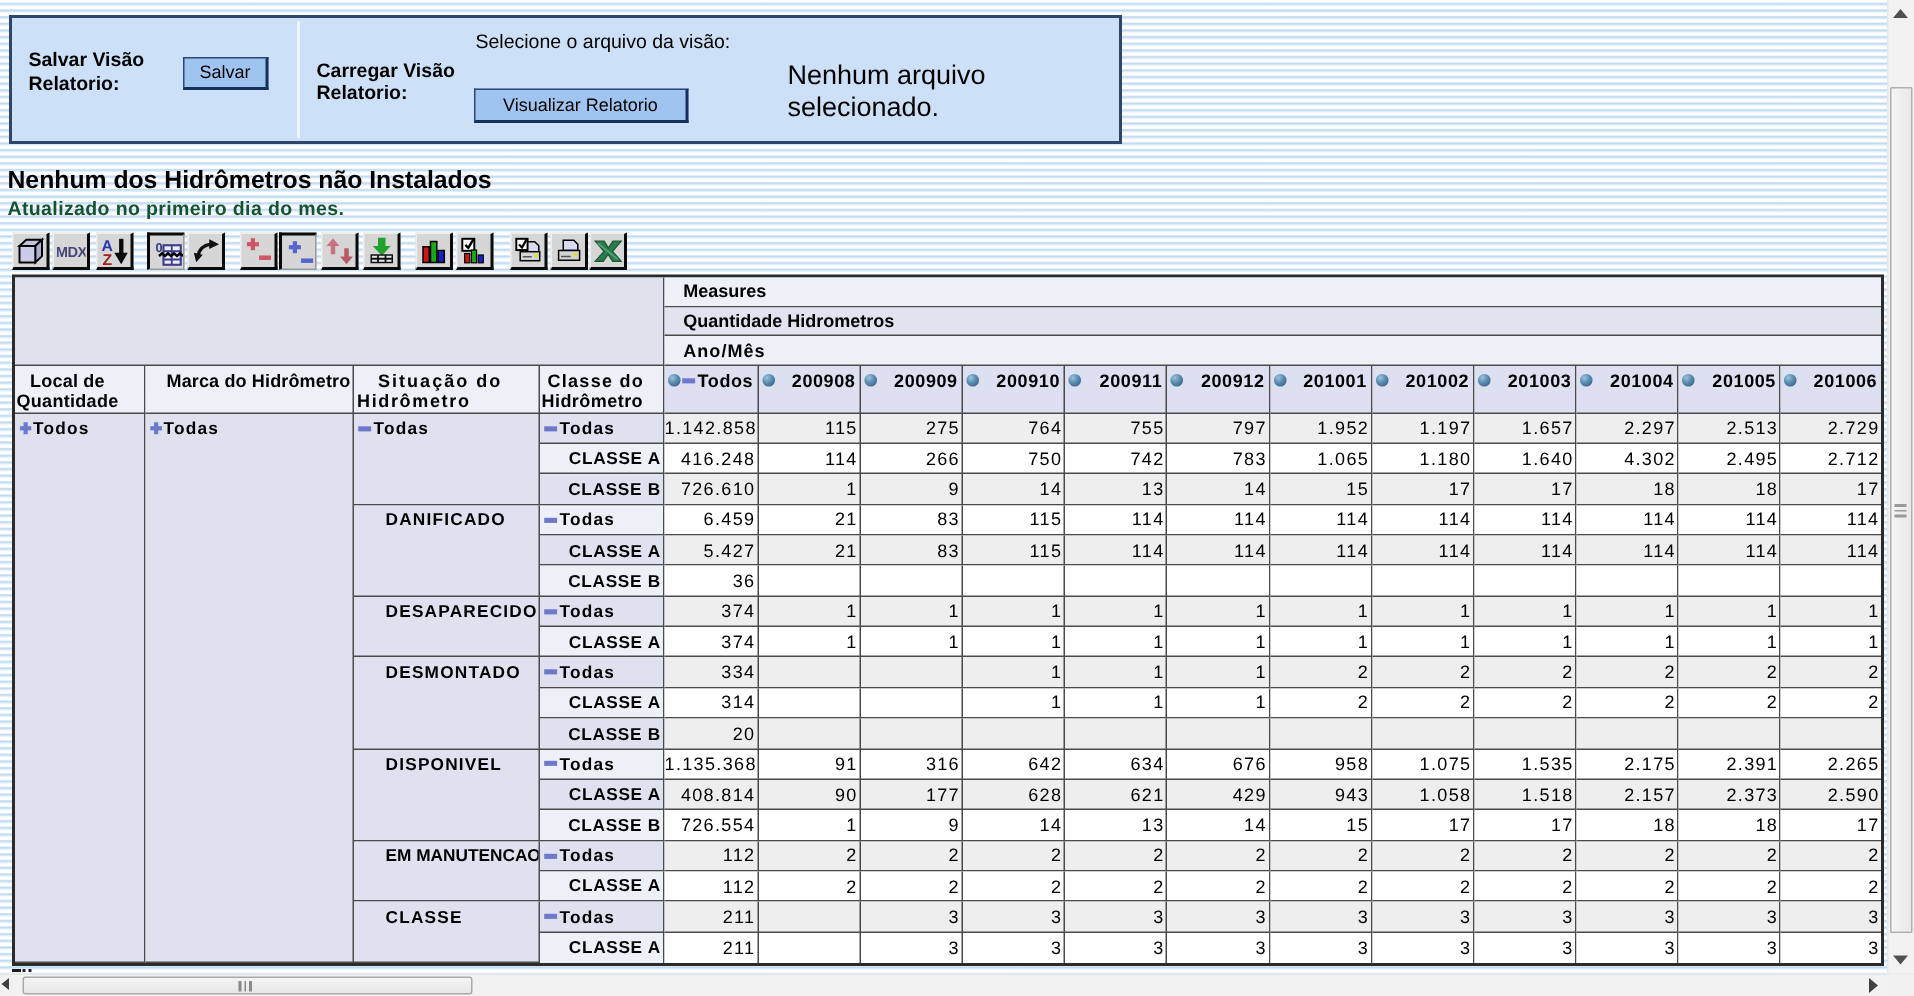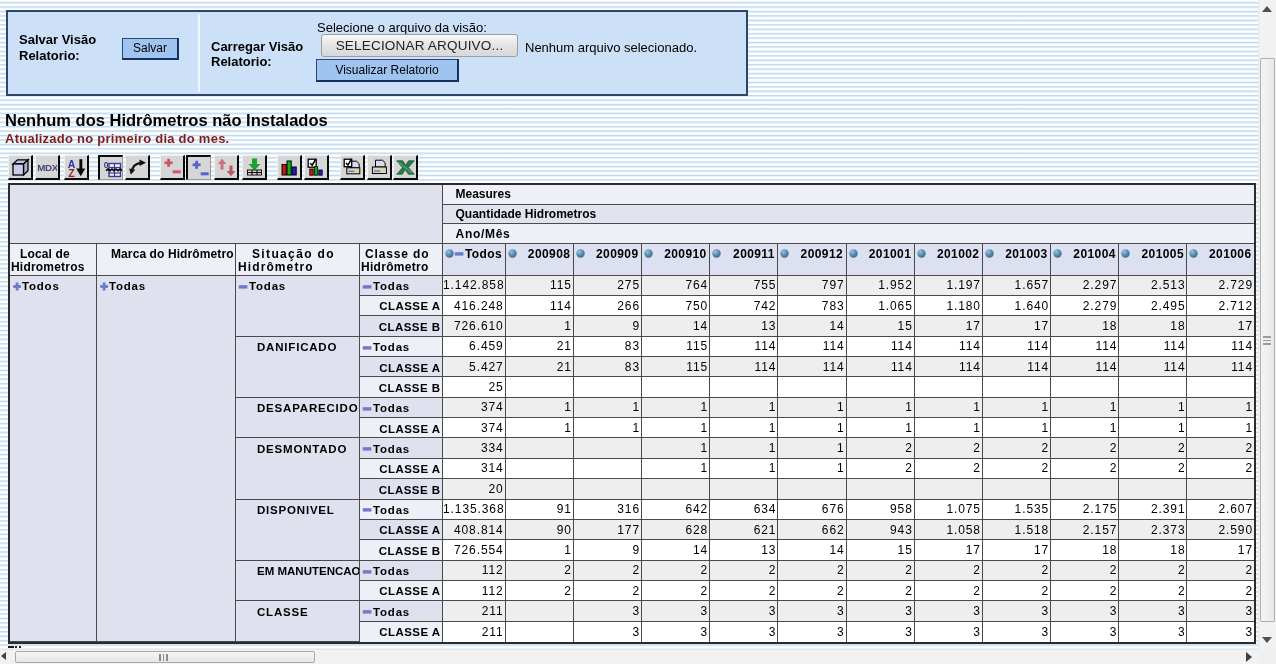--- a/index.html
+++ b/index.html
@@ -12,24 +12,24 @@
 #panel .lbl{position:absolute;font-weight:bold;font-size:13px;line-height:15.5px;color:#000;}
 .btnblue{position:absolute;box-sizing:border-box;background:#9fc4f0;text-align:center;
  border-top:1px solid #2a4775;border-left:1px solid #2a4775;
  border-right:2px solid #16305e;border-bottom:2px solid #16305e;
  font-size:12px;color:#000;}
 #divider{position:absolute;left:190px;top:2px;width:2px;height:78px;background:#eef6fd;}
 #filelbl{position:absolute;left:309px;top:8px;font-size:13px;color:#000;}
 #filebtn{position:absolute;left:313px;top:22px;width:197px;height:23px;box-sizing:border-box;
  border:1px solid #9d9d9d;border-radius:3px;background:linear-gradient(#f8f8f8,#e5e5e5 45%,#d8d8d8);
  font-size:13.5px;color:#222;text-align:center;line-height:21px;letter-spacing:0.2px;}
-#nofile{position:absolute;left:517px;top:28px;font-size:13px;color:#000;}
+#nofile{position:absolute;left:517px;top:28px;font-size:18px;color:#000;}
 
 #title{left:5px;top:111px;font-size:16.5px;font-weight:bold;color:#000;}
-#subtitle{left:5px;top:131px;letter-spacing:0.25px;font-size:13px;font-weight:bold;color:#7f1d1d;}
+#subtitle{left:5px;top:131px;letter-spacing:0.25px;font-size:13px;font-weight:bold;color:#14532d;}
 
 .tb{position:absolute;top:155px;width:25px;height:25px;box-sizing:border-box;background:#d6d6d6;
  border-top:1px solid #efefef;border-left:1px solid #efefef;
  border-right:2px solid #0a0a0a;border-bottom:2px solid #0a0a0a;}
 .tb.pressed{border-top:2px solid #0a0a0a;border-left:2px solid #0a0a0a;
  border-right:1px solid #9a9a9a;border-bottom:1px solid #9a9a9a;}
 .tb svg{position:absolute;left:2px;top:2px;}
 .tb.pressed svg{left:3px;top:3px;}
 
 #tbl{left:8px;top:183px;width:1248px;border-collapse:separate;border-spacing:0;table-layout:fixed;
@@ -73,21 +73,20 @@
 #corner{left:1258px;top:649px;width:18px;height:15px;background:#f0f0f0;}
 .tri{position:absolute;width:0;height:0;}
 </style></head><body>
 
 <div id="panel" class="abs">
  <div class="lbl" style="left:11px;top:20px;">Salvar Visão<br>Relatorio:</div>
  <div class="btnblue" style="left:114px;top:26px;width:57px;height:22px;line-height:19px;">Salvar</div>
  <div id="divider"></div>
  <div class="lbl" style="left:203px;top:26.5px;">Carregar Visão<br>Relatorio:</div>
  <div id="filelbl">Selecione o arquivo da visão:</div>
- <div id="filebtn">SELECIONAR ARQUIVO...</div>
  <div id="nofile">Nenhum arquivo selecionado.</div>
  <div class="btnblue" style="left:308px;top:47px;width:143px;height:23px;line-height:20px;">Visualizar Relatorio</div>
 </div>
 <div id="title" class="abs">Nenhum dos Hidrômetros não Instalados</div>
 <div id="subtitle" class="abs">Atualizado no primeiro dia do mes.</div>
 <div class="tb" style="left:8px;">
     <svg width="19" height="19">
       <polygon points="2,6 6.5,1.8 17,1.8 12.5,6" fill="#c3c3e0" stroke="#000" stroke-width="1.3"></polygon>
       <polygon points="12.5,6 17,1.8 17,12.8 12.5,17" fill="#aeaed0" stroke="#000" stroke-width="1.3"></polygon>
       <rect x="2" y="6" width="10.5" height="11" fill="#ccccea" stroke="#000" stroke-width="1.3"></rect>
@@ -219,21 +218,21 @@
       </tr>
 <tr style="height:19.7px">
         <td class="band2 lastc" colspan="12">Quantidade Hidrometros</td>
       </tr>
 <tr style="height:19.7px">
         <td class="band1 lastc" colspan="12"><span style="letter-spacing:0.7px">Ano/Mês</span></td>
       </tr>
 <tr style="height:25px">
         <th class="dim">
           <div style="padding-left:10px;letter-spacing:0.15px">Local de</div>
-          <div style="padding-left:1px;letter-spacing:0.2px">Hidrometros</div>
+          <div style="padding-left:1px;letter-spacing:0.2px">Quantidade</div>
         </th>
         <th class="dim">
           <div style="padding-left:14px;white-space:nowrap;letter-spacing:0.1px">Marca do Hidrômetro</div>
         </th>
         <th class="dim">
           <div style="padding-left:16px;letter-spacing:1.35px">Situação do</div>
           <div style="padding-left:2px;letter-spacing:1.1px">Hidrômetro</div>
         </th>
         <th class="dim">
           <div style="padding-left:5px;letter-spacing:0.85px">Classe do</div>
@@ -427,21 +426,21 @@
         <td class="rh rhl d4 ind4">CLASSE A</td>
         <td class="num">416.248</td>
         <td class="num">114</td>
         <td class="num">266</td>
         <td class="num">750</td>
         <td class="num">742</td>
         <td class="num">783</td>
         <td class="num">1.065</td>
         <td class="num">1.180</td>
         <td class="num">1.640</td>
-        <td class="num">2.279</td>
+        <td class="num">4.302</td>
         <td class="num">2.495</td>
         <td class="num lastc">2.712</td>
       </tr>
 <tr class="odd" style="height:20.36px">
         <td class="rh rhd d4 ind4">CLASSE B</td>
         <td class="num">726.610</td>
         <td class="num">1</td>
         <td class="num">9</td>
         <td class="num">14</td>
         <td class="num">13</td>
@@ -481,21 +480,21 @@
         <td class="num">114</td>
         <td class="num">114</td>
         <td class="num">114</td>
         <td class="num">114</td>
         <td class="num">114</td>
         <td class="num">114</td>
         <td class="num lastc">114</td>
       </tr>
 <tr class="even" style="height:20.36px">
         <td class="rh rhl d4 ind4">CLASSE B</td>
-        <td class="num">25</td>
+        <td class="num">36</td>
         <td class="num"></td>
         <td class="num"></td>
         <td class="num"></td>
         <td class="num"></td>
         <td class="num"></td>
         <td class="num"></td>
         <td class="num"></td>
         <td class="num"></td>
         <td class="num"></td>
         <td class="num"></td>
@@ -591,30 +590,30 @@
         <td class="num">91</td>
         <td class="num">316</td>
         <td class="num">642</td>
         <td class="num">634</td>
         <td class="num">676</td>
         <td class="num">958</td>
         <td class="num">1.075</td>
         <td class="num">1.535</td>
         <td class="num">2.175</td>
         <td class="num">2.391</td>
-        <td class="num lastc">2.607</td>
+        <td class="num lastc">2.265</td>
       </tr>
 <tr class="odd" style="height:20.36px">
         <td class="rh rhd d4 ind4">CLASSE A</td>
         <td class="num">408.814</td>
         <td class="num">90</td>
         <td class="num">177</td>
         <td class="num">628</td>
         <td class="num">621</td>
-        <td class="num">662</td>
+        <td class="num">429</td>
         <td class="num">943</td>
         <td class="num">1.058</td>
         <td class="num">1.518</td>
         <td class="num">2.157</td>
         <td class="num">2.373</td>
         <td class="num lastc">2.590</td>
       </tr>
 <tr class="even" style="height:20.36px">
         <td class="rh rhl d4 ind4">CLASSE B</td>
         <td class="num">726.554</td>

